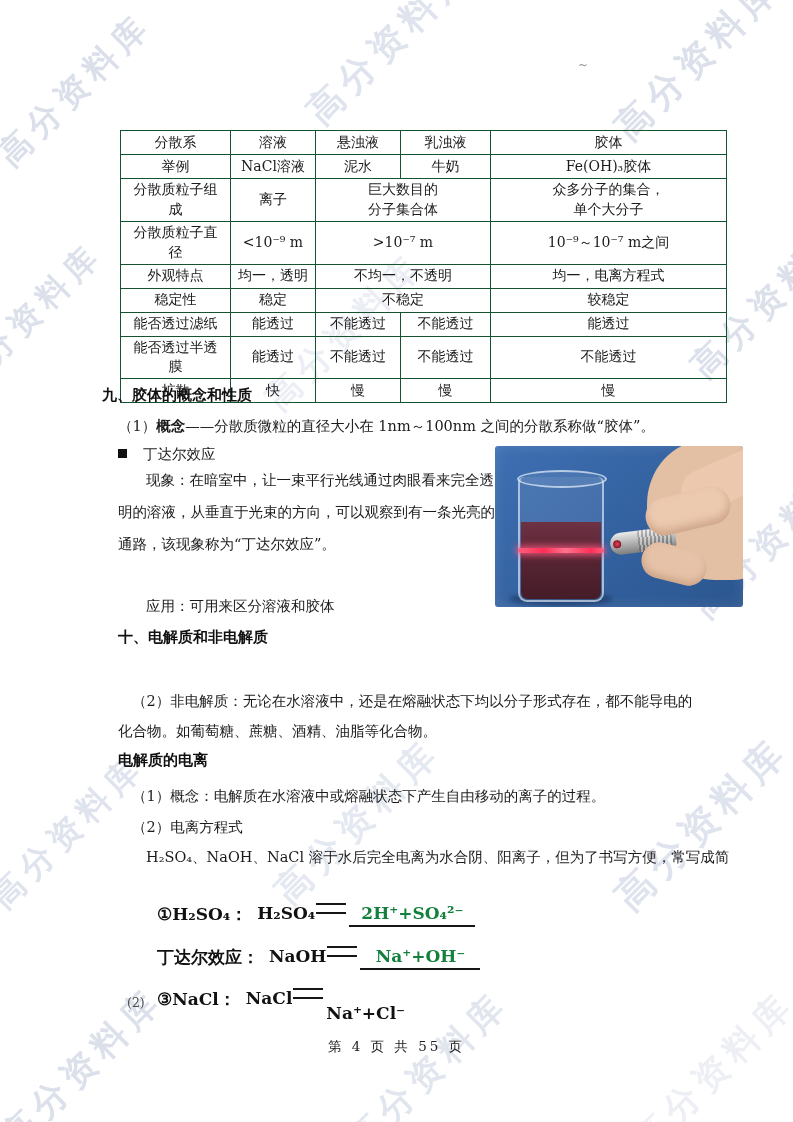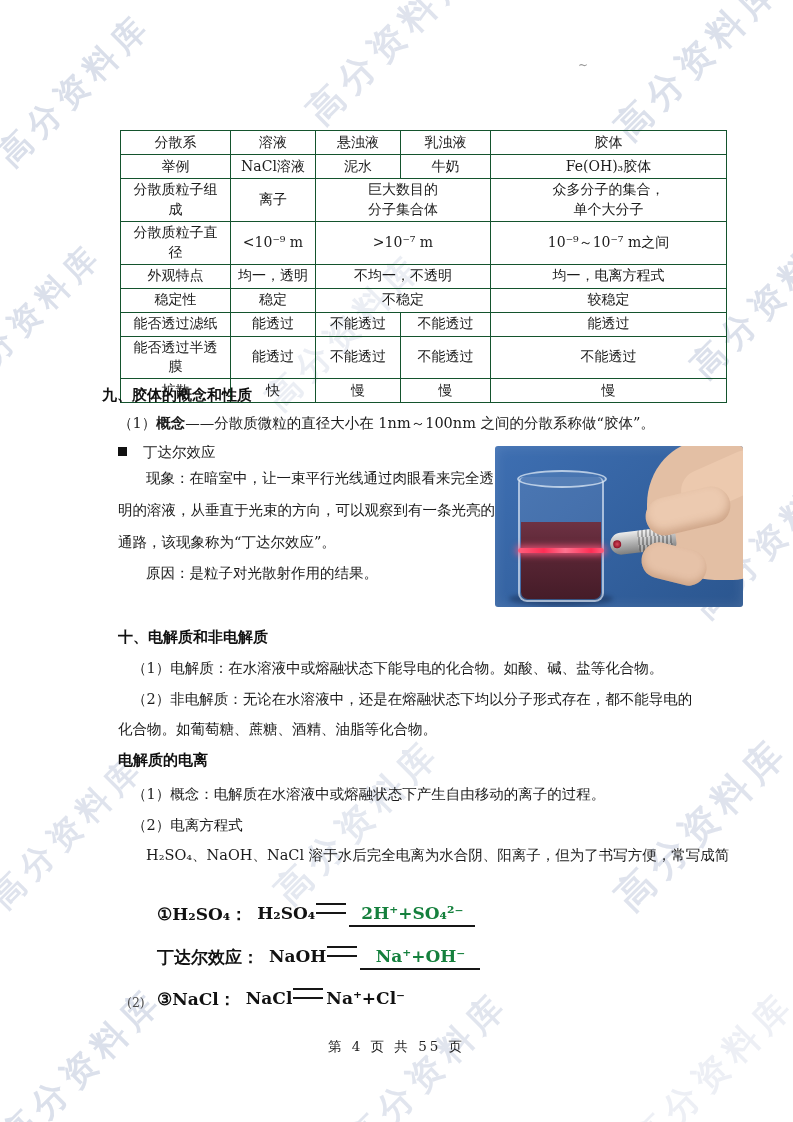--- a/index.html
+++ b/index.html
@@ -11,21 +11,21 @@
   
   .wm{
     position:absolute; white-space:nowrap; font-weight:600;
     color:#b9c3d8; transform:translate(-50%,-50%) rotate(-45deg);
     letter-spacing:7px; pointer-events:none; z-index:1;
     font-family:"DejaVu Serif",serif;
   }
   
   .abs{position:absolute; z-index:2;}
   .h-sans{font-family:"Liberation Sans","DejaVu Sans",sans-serif; font-weight:bold; font-size:15px; color:#111;}
-  .body-line{left:118px; width:614px; font-size:14.5px; line-height:20px;}
+  .body-line{left:118px; width:614px; font-size:14.5px; line-height:25px;}
   .ind1{padding-left:14px;}
   .ind2{padding-left:28px;}
   
   table.cmp{
     border-collapse:collapse; table-layout:fixed; width:606px;
     font-size:14px; z-index:2; position:absolute; left:120px; top:130px;
     background:transparent;
   }
   table.cmp td{
     border:1px solid #14532d; text-align:center; vertical-align:middle;
@@ -108,21 +108,21 @@
   .eq-label{margin-right:10px;}
   .dbl{
     display:inline-block; width:30px; height:7px; margin:0 1px;
     border-top:2px solid #161616; border-bottom:2px solid #161616;
   }
   .blank{
     display:inline-block; min-width:96px; text-align:center;
     border-bottom:2px solid #161616; padding:0 12px 2px; margin-left:2px;
     color:#15803d;
   }
-  .plain-rhs{margin-left:2px;}
+  .plain-rhs{margin-left:2px;margin-top:15px;}
   .eq-prefix{
     position:absolute; left:127px; font-size:12.5px; color:#4a4a4a;
     font-weight:normal; z-index:2;
   }
   
   .footer{
     position:absolute; top:1038px; left:0; width:100%; text-align:center;
     font-size:13.5px; letter-spacing:3px; color:#222; z-index:2;
   }
   .stray{position:absolute; left:578px; top:58px; color:#9a9a9a; font-size:12px; z-index:2;}
@@ -225,42 +225,41 @@
     </tr>
   </tbody>
     </table>
 
   <div class="abs h-sans" style="left:102px; top:386px;">九、胶体的概念和性质</div>
   <div class="abs body-line" style="top:413px;"><span>（1）</span><span class="bold">概念</span><span>——分散质微粒的直径大小在 1nm～100nm 之间的分散系称做“胶体”。</span></div>
   <div class="abs body-line" style="top:442px;"><span class="sq-bullet"></span><span>丁达尔效应</span></div>
   <div class="abs body-line ind2" style="top:468px; width:400px;">现象：在暗室中，让一束平行光线通过肉眼看来完全透</div>
   <div class="abs body-line" style="top:500px; width:400px;">明的溶液，从垂直于光束的方向，可以观察到有一条光亮的</div>
   <div class="abs body-line" style="top:532px; width:400px;">通路，该现象称为“丁达尔效应”。</div>
-  <div class="abs body-line ind2" style="top:563px; width:400px;">原因：是粒子对光散射作用的结果。</div>
+  <div class="abs body-line ind2" style="top:594px; width:400px;">应用：可用来区分溶液和胶体</div>
 
   <div class="photo">
     <div class="shadow-ellipse"></div>
     <div class="beaker">
       <div class="beaker-rim"></div>
       <div class="liquid">
         <div class="laser-line"></div>
       </div>
     </div>
     <div class="hand-palm"></div>
     <div class="hand-finger2"></div>
     <div class="pointer">
       <div class="pointer-knurl"></div>
       <div class="pointer-lens"></div>
     </div>
     <div class="hand-finger1"></div>
     <div class="hand-thumb"></div>
   </div>
 
   <div class="abs h-sans" style="left:118px; top:628px;">十、电解质和非电解质</div>
-  <div class="abs body-line ind1" style="top:658px;">（1）电解质：在水溶液中或熔融状态下能导电的化合物。如酸、碱、盐等化合物。</div>
   <div class="abs body-line ind1" style="top:689px;">（2）非电解质：无论在水溶液中，还是在熔融状态下均以分子形式存在，都不能导电的</div>
   <div class="abs body-line" style="top:719px;">化合物。如葡萄糖、蔗糖、酒精、油脂等化合物。</div>
 
   <div class="abs h-sans" style="left:118px; top:751px;">电解质的电离</div>
   <div class="abs body-line ind1" style="top:784px;">（1）概念：电解质在水溶液中或熔融状态下产生自由移动的离子的过程。</div>
   <div class="abs body-line ind1" style="top:815px;">（2）电离方程式</div>
   <div class="abs body-line ind2" style="top:845px;">H₂SO₄、NaOH、NaCl 溶于水后完全电离为水合阴、阳离子，但为了书写方便，常写成简</div>
 
   <div class="eq-row" style="top:903px;">
     <span class="eq-label">①H₂SO₄：</span>

